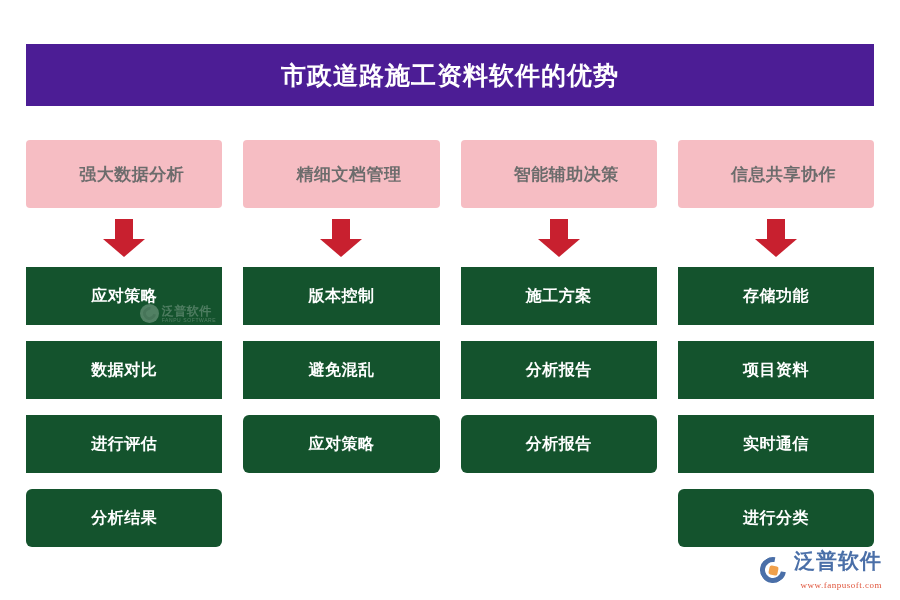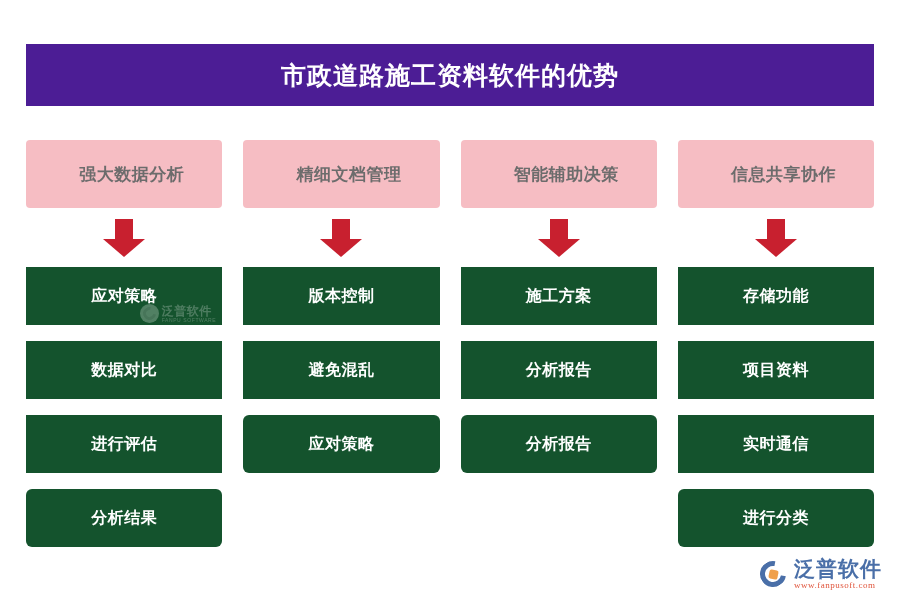--- a/index.html
+++ b/index.html
@@ -234,22 +234,23 @@
   .brand-logo .logo-cn {
     font-size: 21px;
     font-weight: bold;
     color: #4a6fa8;
     letter-spacing: 1px;
   }
   .brand-logo .logo-url {
     font-size: 9px;
     color: #e0553c;
     letter-spacing: 0.5px;
-    margin-top: 2px;
+    margin-top: 10px;
     font-family: "Liberation Serif", "DejaVu Serif", serif;
+    text-align: right;
   }
 </style>
 </head>
 <body>
 
 <div id="infographic">
 
   <div class="title-banner">
     <div class="title-text">市政道路施工资料软件的优势</div>
   </div>

